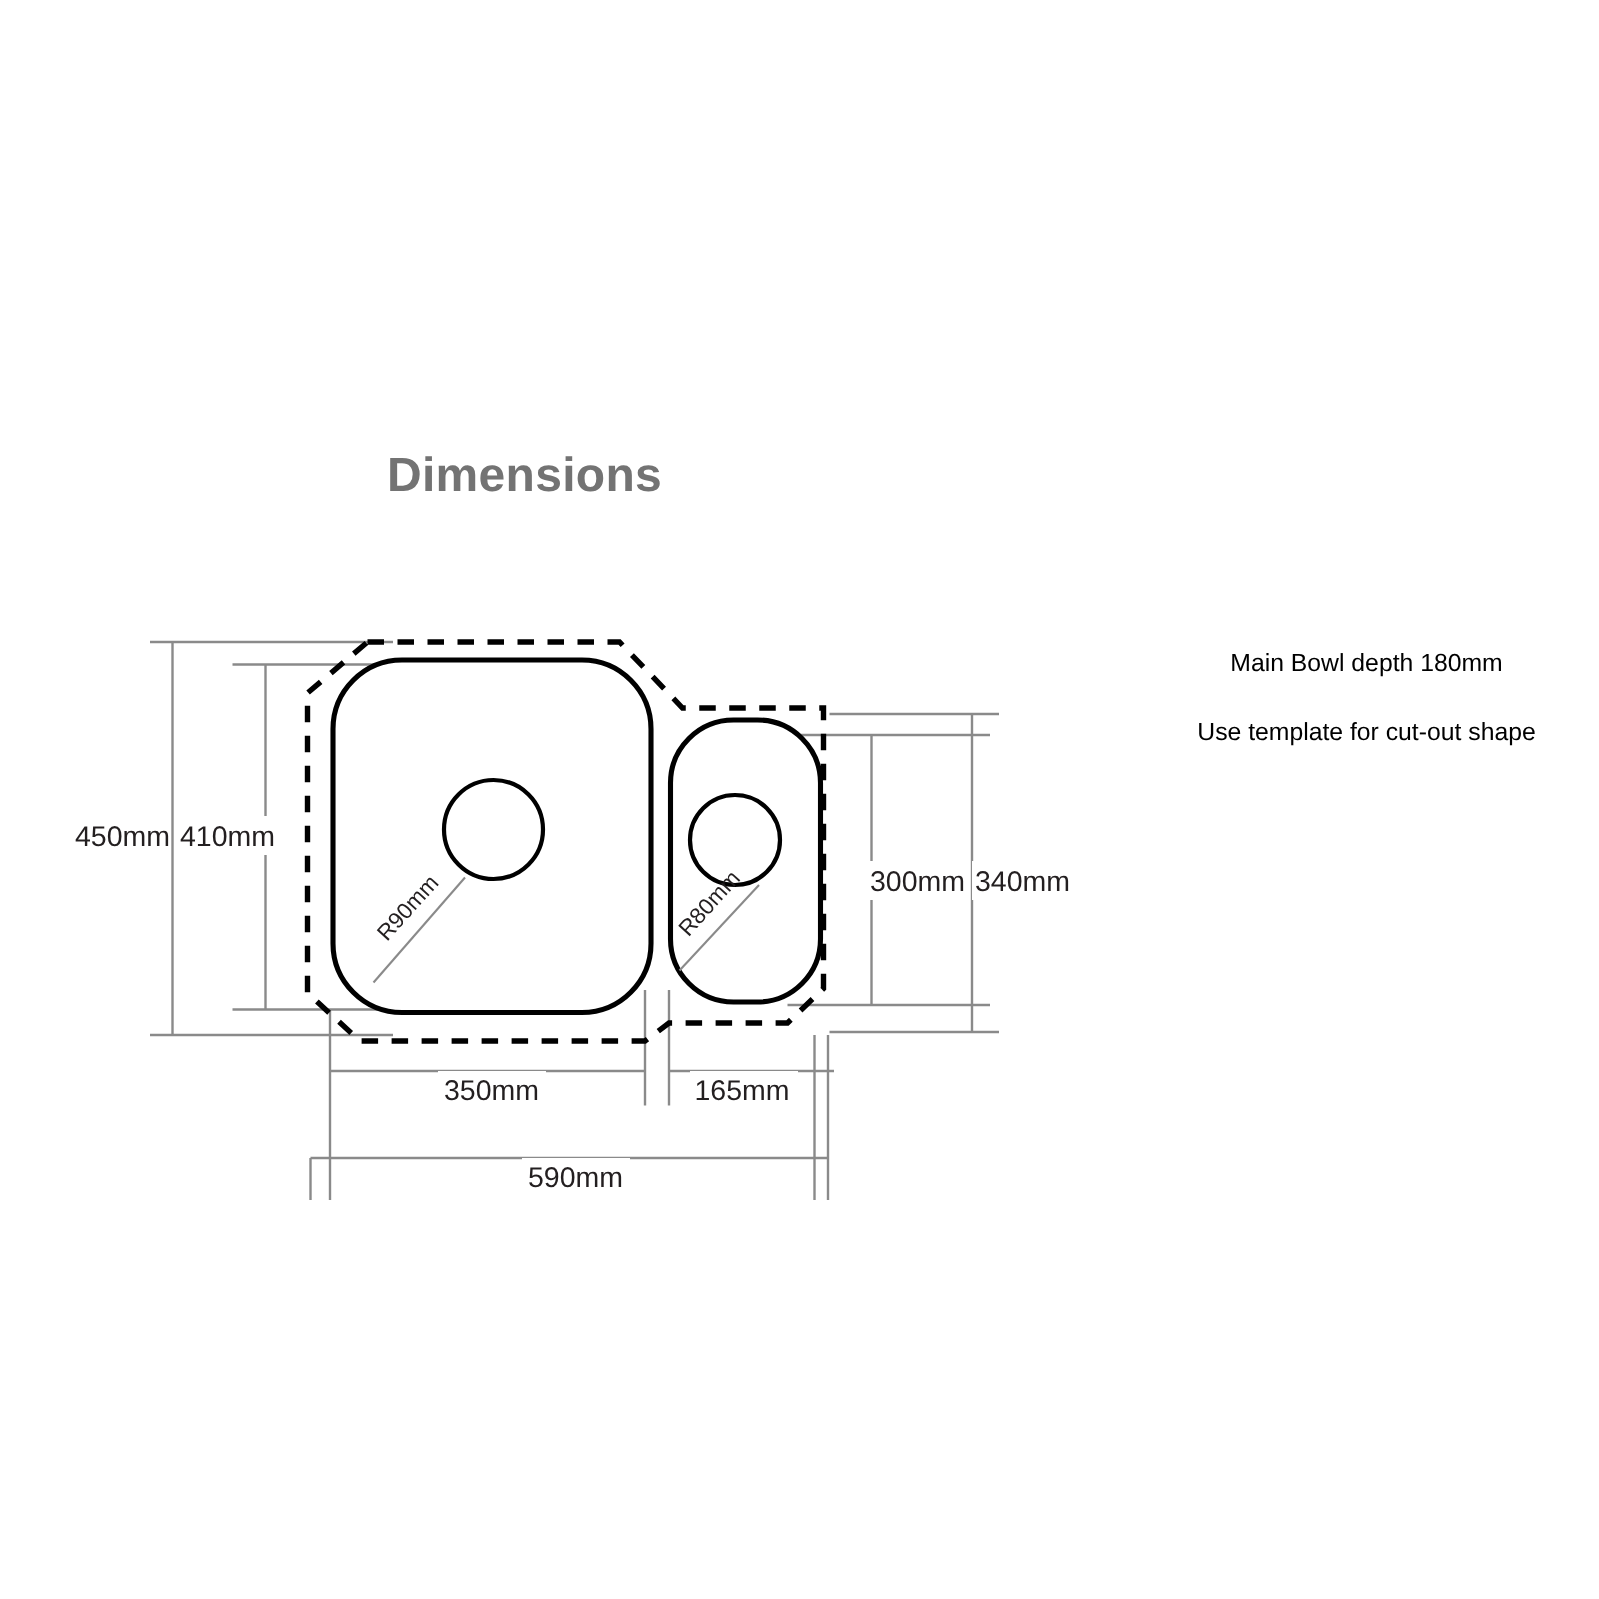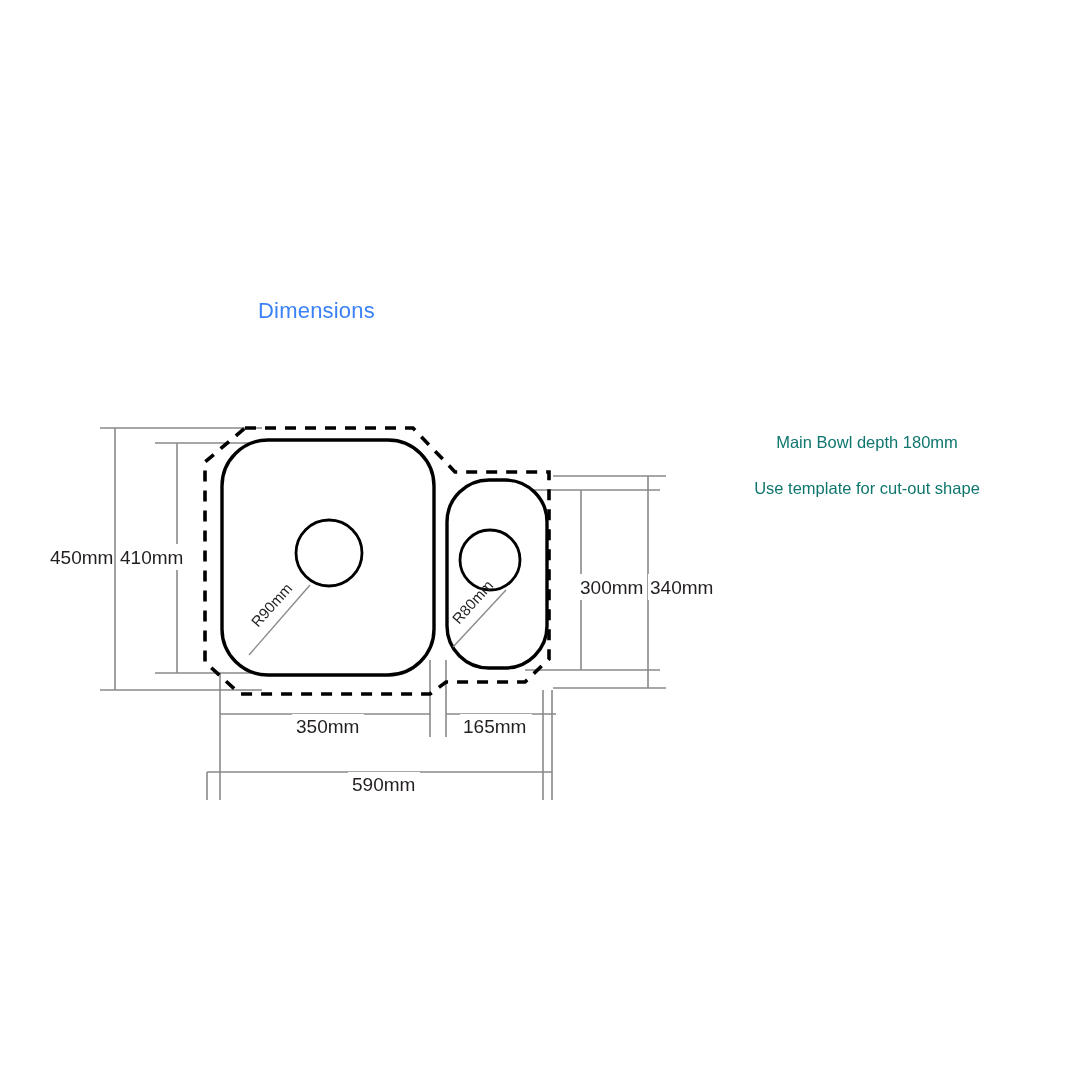--- a/index.html
+++ b/index.html
@@ -19,33 +19,33 @@
   #stage {
     position: absolute;
     left: 0; top: 0;
     width: 1066px;
     height: 1066px;
   }
   .page-title {
     position: absolute;
     left: 258px;
     top: 298px;
-    font-size: 22px;
-    font-weight: 400;
+    font-size: 32px;
+    font-weight: 700;
     letter-spacing: 0.2px;
-    color: #3b82f6;
+    color: #737373;
     white-space: nowrap;
   }
   .notes {
     position: absolute;
-    left: 722px;
+    left: 766px;
     top: 432px;
     width: 290px;
     text-align: center;
-    color: #0f766e;
+    color: #000000;
     font-size: 16.5px;
     line-height: 1.25;
   }
   .notes .note-line {
     margin-bottom: 24px;
     white-space: nowrap;
   }
   .notes .note-block {
     margin-bottom: 0;
     line-height: 1.45;

